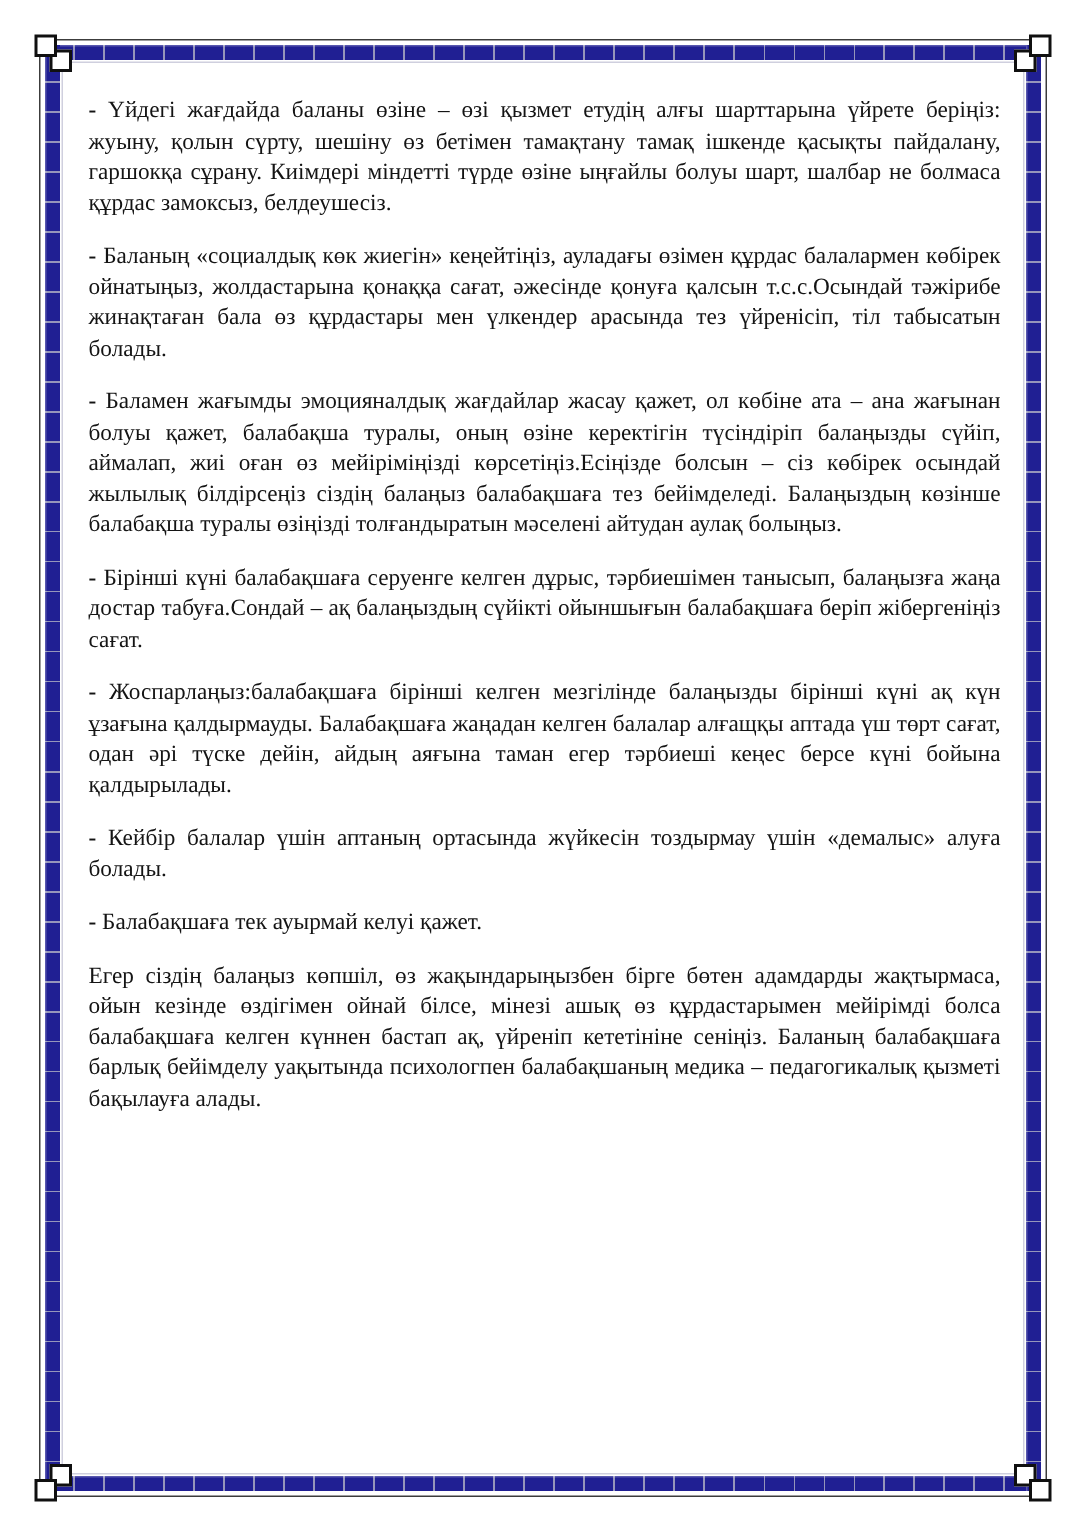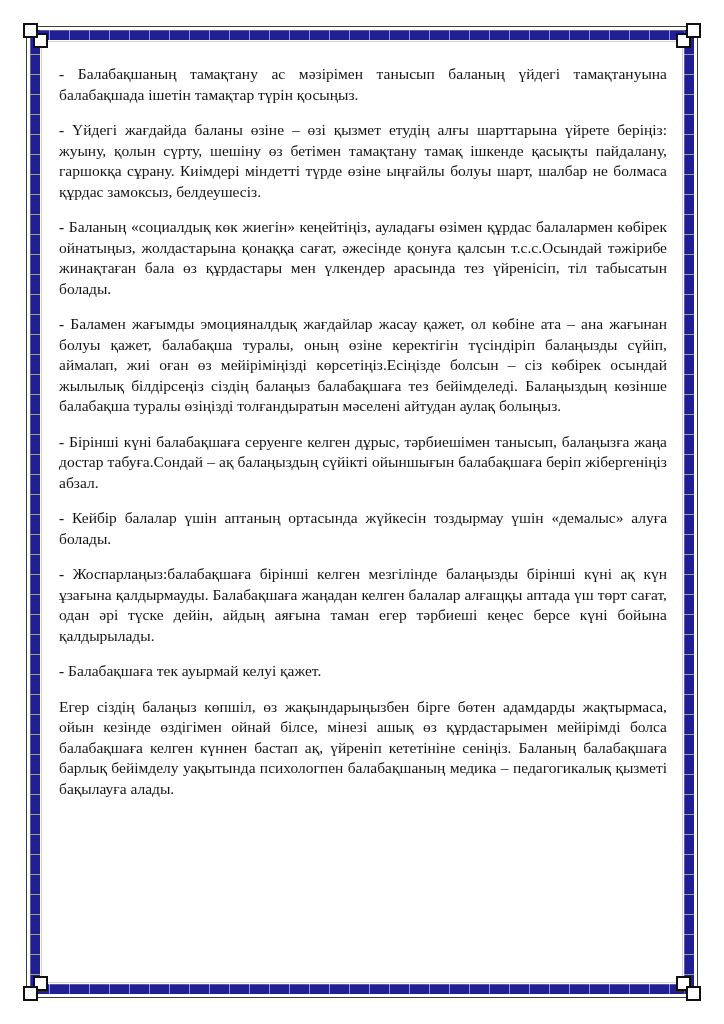--- a/index.html
+++ b/index.html
@@ -90,24 +90,23 @@
   <div class="corner bl">
     <span class="sq sq-inner"></span>
     <span class="sq sq-outer"></span>
   </div>
   <div class="corner br">
     <span class="sq sq-inner"></span>
     <span class="sq sq-outer"></span>
   </div>
 
   <div class="content" id="content">
-      <p><span class="dash">-</span> <span>Балабақшаның тамақтану ас мәзірімен танысып баланың үйдегі тамақтануына балабақшада ішетін тамақтар түрін қосыңыз.</span></p>
       <p><span class="dash">-</span> <span>Үйдегі жағдайда баланы өзіне – өзі қызмет етудің алғы шарттарына үйрете беріңіз: жуыну, қолын сүрту, шешіну өз бетімен тамақтану тамақ ішкенде қасықты пайдалану, гаршокқа сұрану. Киімдері міндетті түрде өзіне ыңғайлы болуы шарт, шалбар не болмаса құрдас замоксыз, белдеушесіз.</span></p>
       <p><span class="dash">-</span> <span>Баланың «социалдық көк жиегін» кеңейтіңіз, ауладағы өзімен құрдас балалармен көбірек ойнатыңыз, жолдастарына қонаққа сағат, әжесінде қонуға қалсын т.с.с.Осындай тәжірибе жинақтаған бала өз құрдастары мен үлкендер арасында тез үйренісіп, тіл табысатын болады.</span></p>
       <p><span class="dash">-</span> <span>Баламен жағымды эмоцияналдық жағдайлар жасау қажет, ол көбіне ата – ана жағынан болуы қажет, балабақша туралы, оның өзіне керектігін түсіндіріп балаңызды сүйіп, аймалап, жиі оған өз мейіріміңізді көрсетіңіз.Есіңізде болсын – сіз көбірек осындай жылылық білдірсеңіз сіздің балаңыз балабақшаға тез бейімделеді. Балаңыздың көзінше балабақша туралы өзіңізді толғандыратын мәселені айтудан аулақ болыңыз.</span></p>
-      <p><span class="dash">-</span> <span>Бірінші күні балабақшаға серуенге келген дұрыс, тәрбиешімен танысып, балаңызға жаңа достар табуға.Сондай – ақ балаңыздың сүйікті ойыншығын балабақшаға беріп жібергеніңіз абзал.</span></p>
+      <p><span class="dash">-</span> <span>Бірінші күні балабақшаға серуенге келген дұрыс, тәрбиешімен танысып, балаңызға жаңа достар табуға.Сондай – ақ балаңыздың сүйікті ойыншығын балабақшаға беріп жібергеніңіз сағат.</span></p>
+      <p><span class="dash">-</span> <span>Жоспарлаңыз:балабақшаға бірінші келген мезгілінде балаңызды бірінші күні ақ күн ұзағына қалдырмауды. Балабақшаға жаңадан келген балалар алғащқы аптада үш төрт сағат, одан әрі түске дейін, айдың аяғына таман егер тәрбиеші кеңес берсе күні бойына қалдырылады.</span></p>
       <p><span class="dash">-</span> <span>Кейбір балалар үшін аптаның ортасында жүйкесін тоздырмау үшін «демалыс» алуға болады.</span></p>
-      <p><span class="dash">-</span> <span>Жоспарлаңыз:балабақшаға бірінші келген мезгілінде балаңызды бірінші күні ақ күн ұзағына қалдырмауды. Балабақшаға жаңадан келген балалар алғащқы аптада үш төрт сағат, одан әрі түске дейін, айдың аяғына таман егер тәрбиеші кеңес берсе күні бойына қалдырылады.</span></p>
       <p><span class="dash">-</span> <span>Балабақшаға тек ауырмай келуі қажет.</span></p>
       <p><span>Егер сіздің балаңыз көпшіл, өз жақындарыңызбен бірге бөтен адамдарды жақтырмаса, ойын кезінде өздігімен ойнай білсе, мінезі ашық өз құрдастарымен мейірімді болса балабақшаға келген күннен бастап ақ, үйреніп кететініне сеніңіз. Баланың балабақшаға барлық бейімделу уақытында психологпен балабақшаның медика – педагогикалық қызметі бақылауға алады.</span></p>
     </div>
 
 </div>
 
 </body></html>

